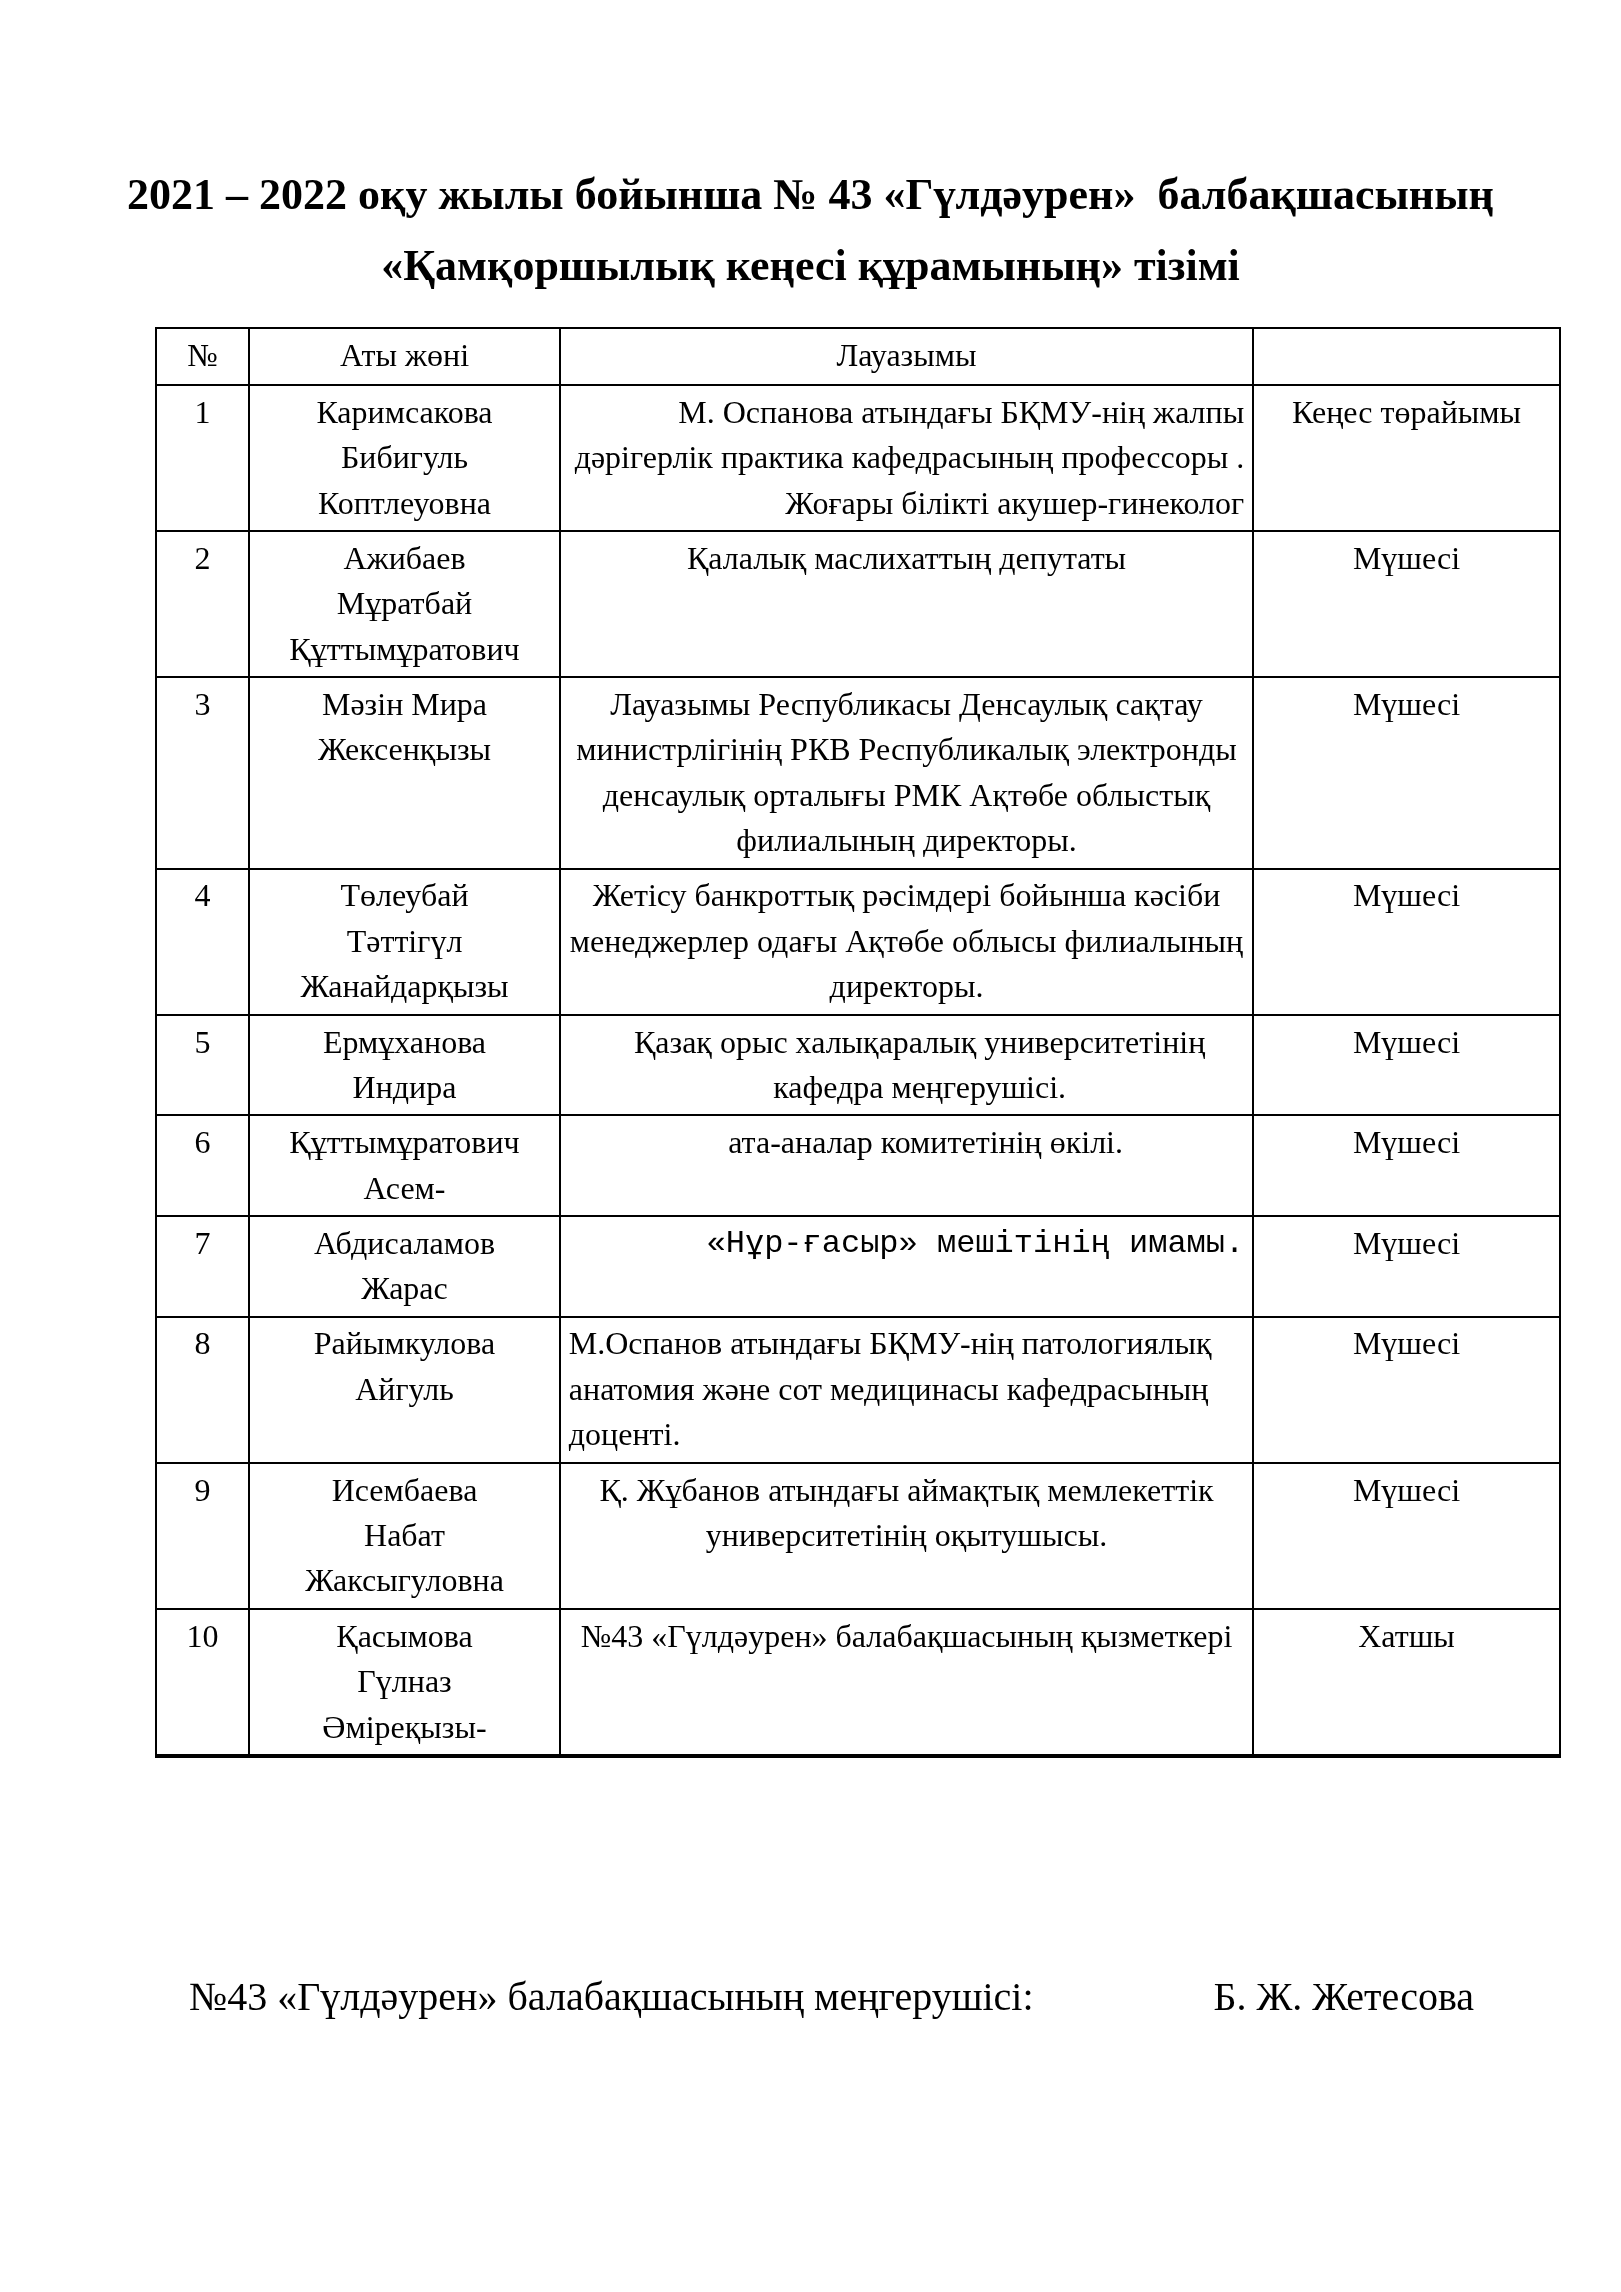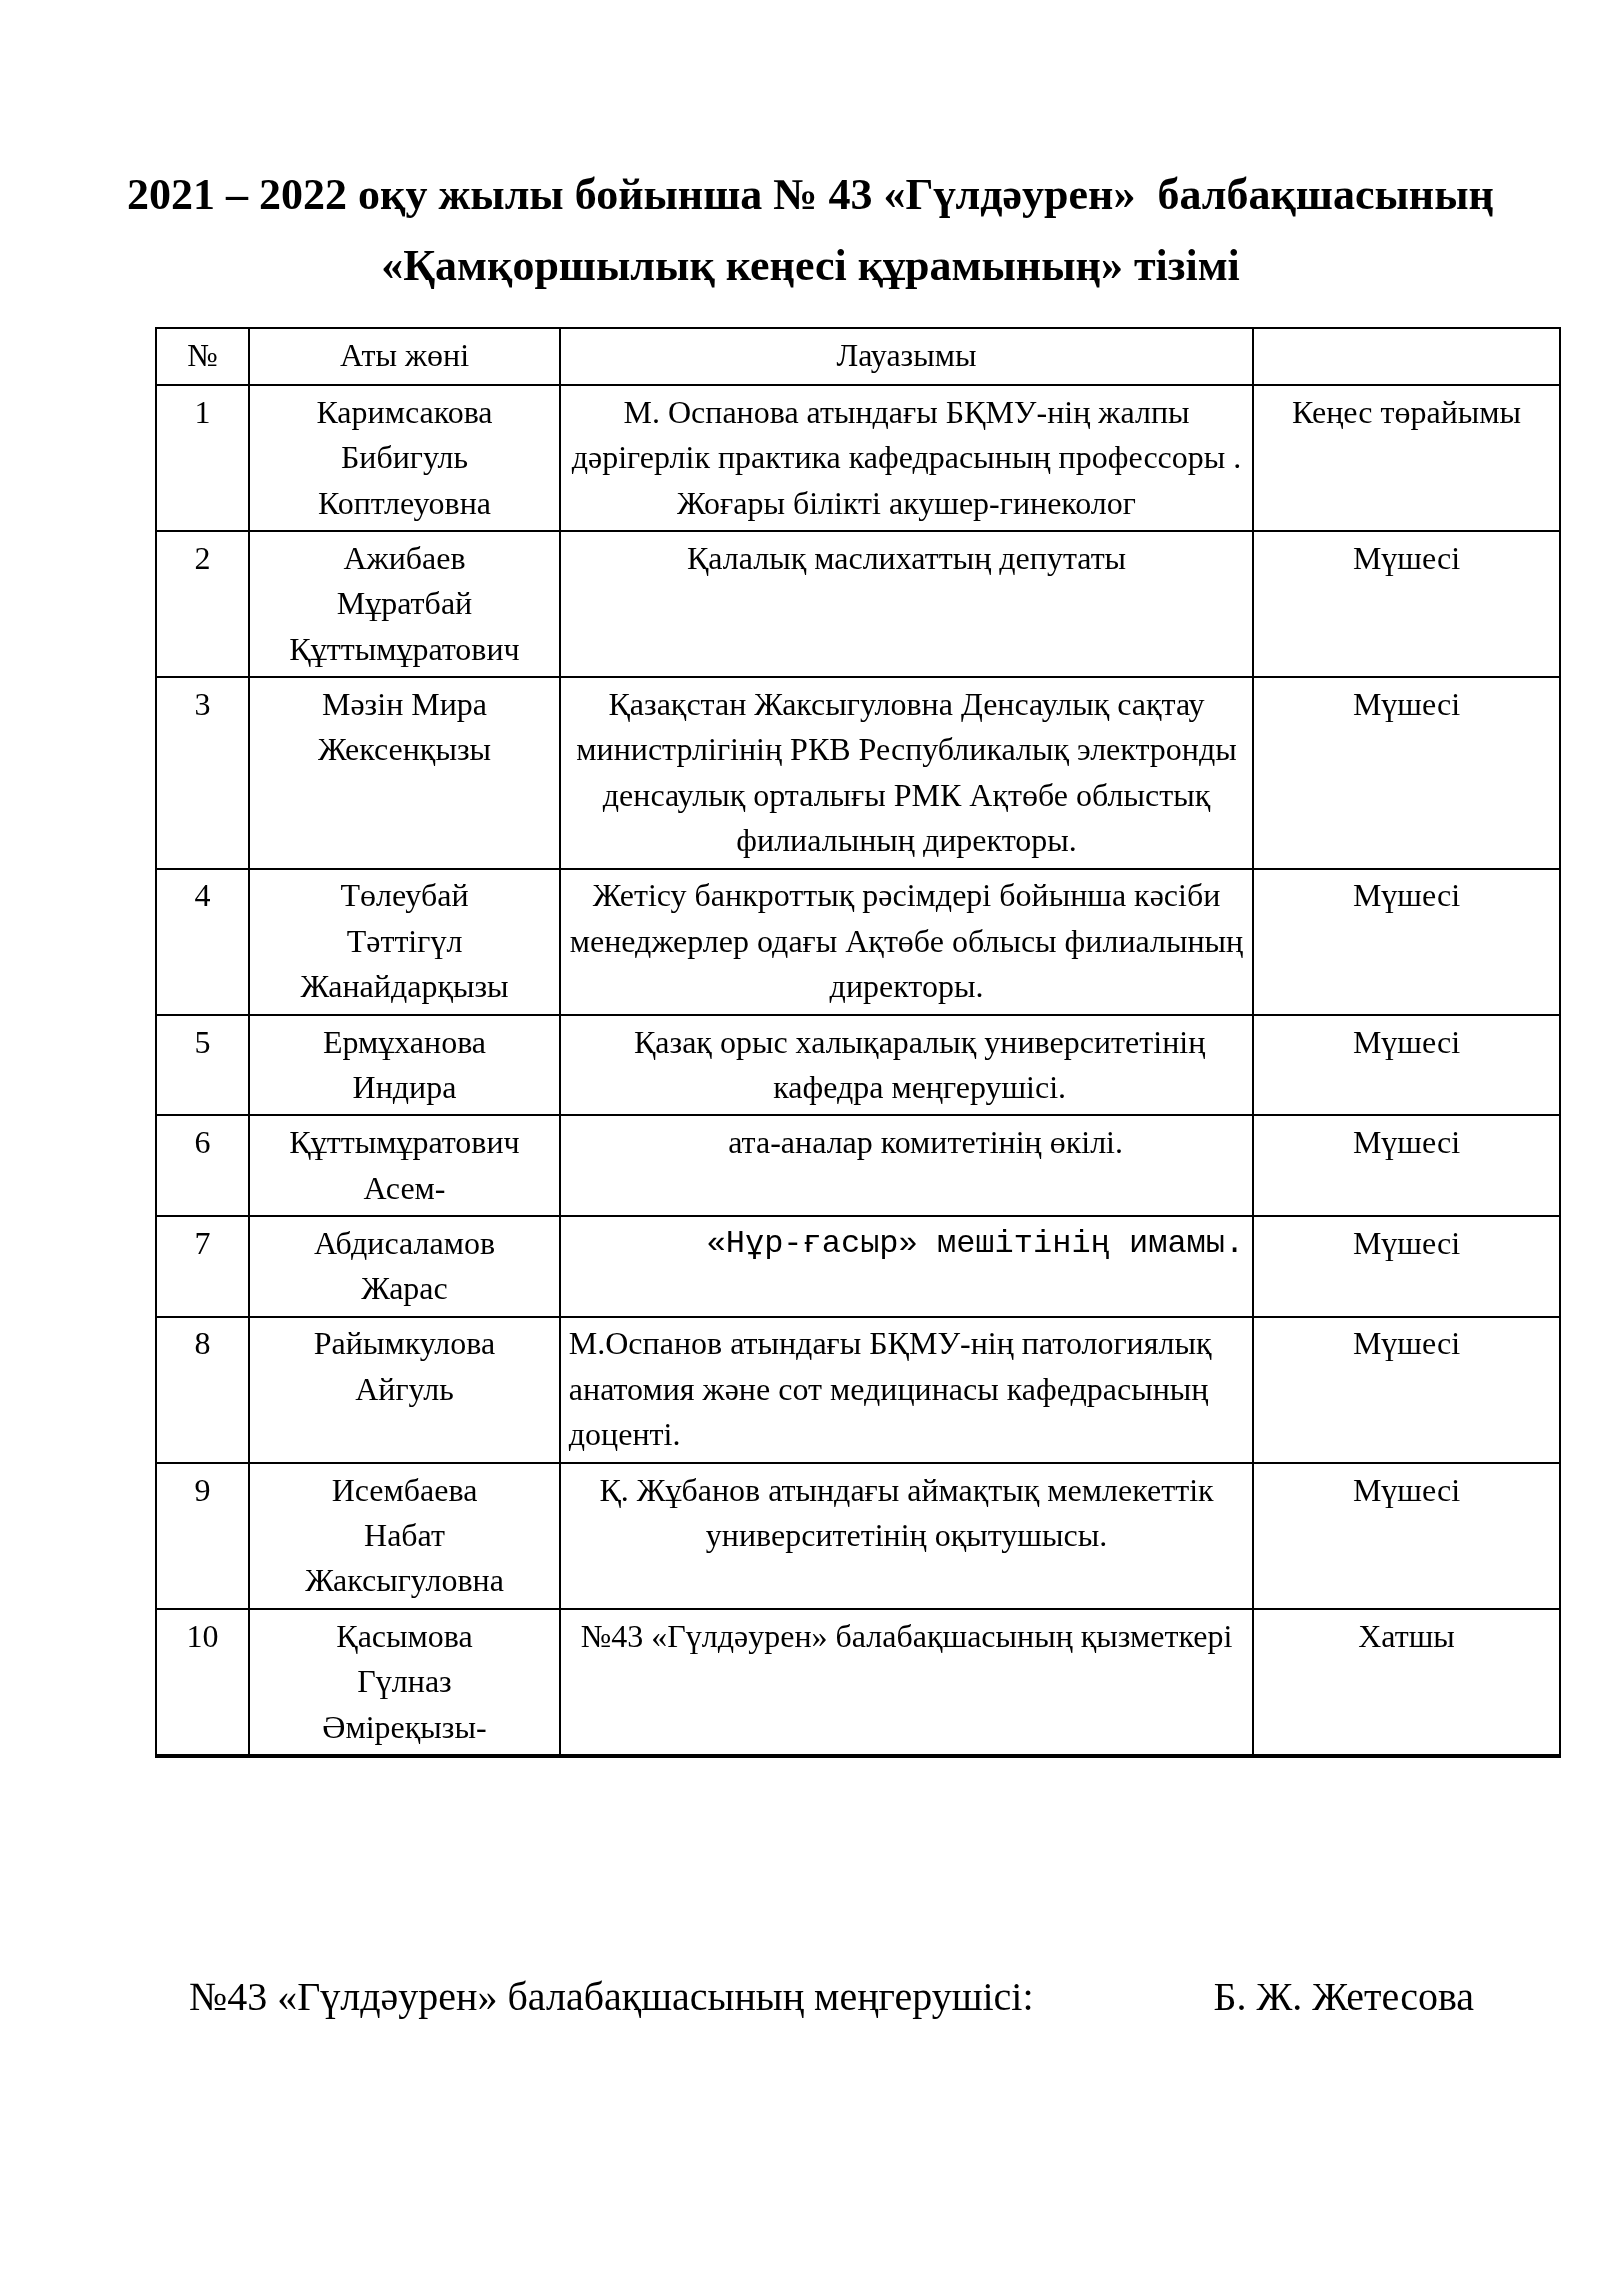--- a/index.html
+++ b/index.html
@@ -88,38 +88,38 @@
       <th></th>
     </tr>
   </thead>
   <tbody>
 
       <tr>
         <td class="col-num">1</td>
         <td class="col-name">Каримсакова
 Бибигуль
 Коптлеуовна</td>
-        <td class="col-pos" style="text-align: center; margin-left: 40px;">М. Оспанова  атындағы  БҚМУ-нің жалпы дәрігерлік практика кафедрасының профессоры . Жоғары білікті акушер-гинеколог</td>
+        <td class="col-pos" style="text-align: right; margin-left: 40px;">М. Оспанова  атындағы  БҚМУ-нің жалпы дәрігерлік практика кафедрасының профессоры . Жоғары білікті акушер-гинеколог</td>
         <td class="col-role">Кеңес төрайымы</td>
       </tr>
 
       <tr>
         <td class="col-num">2</td>
         <td class="col-name">Ажибаев
 Мұратбай
 Құттымұратович</td>
         <td class="col-pos" style="text-align: center;">Қалалық маслихаттың  депутаты</td>
         <td class="col-role">Мүшесі</td>
       </tr>
 
       <tr>
         <td class="col-num">3</td>
         <td class="col-name">Мәзін Мира
 Жексенқызы</td>
-        <td class="col-pos" style="text-align: center;">Қазақстан Жаксыгуловна Денсаулық сақтау министрлігінің РКВ Республикалық электронды денсаулық орталығы РМК Ақтөбе облыстық филиалының директоры.</td>
+        <td class="col-pos" style="text-align: center;">Лауазымы Республикасы Денсаулық сақтау министрлігінің РКВ Республикалық электронды денсаулық орталығы РМК Ақтөбе облыстық филиалының директоры.</td>
         <td class="col-role">Мүшесі</td>
       </tr>
 
       <tr>
         <td class="col-num">4</td>
         <td class="col-name">Төлеубай
 Тәттігүл
 Жанайдарқызы</td>
         <td class="col-pos" style="text-align: center;">Жетісу  банкроттық рәсімдері бойынша кәсіби менеджерлер одағы Ақтөбе облысы филиалының директоры.</td>
         <td class="col-role">Мүшесі</td>

